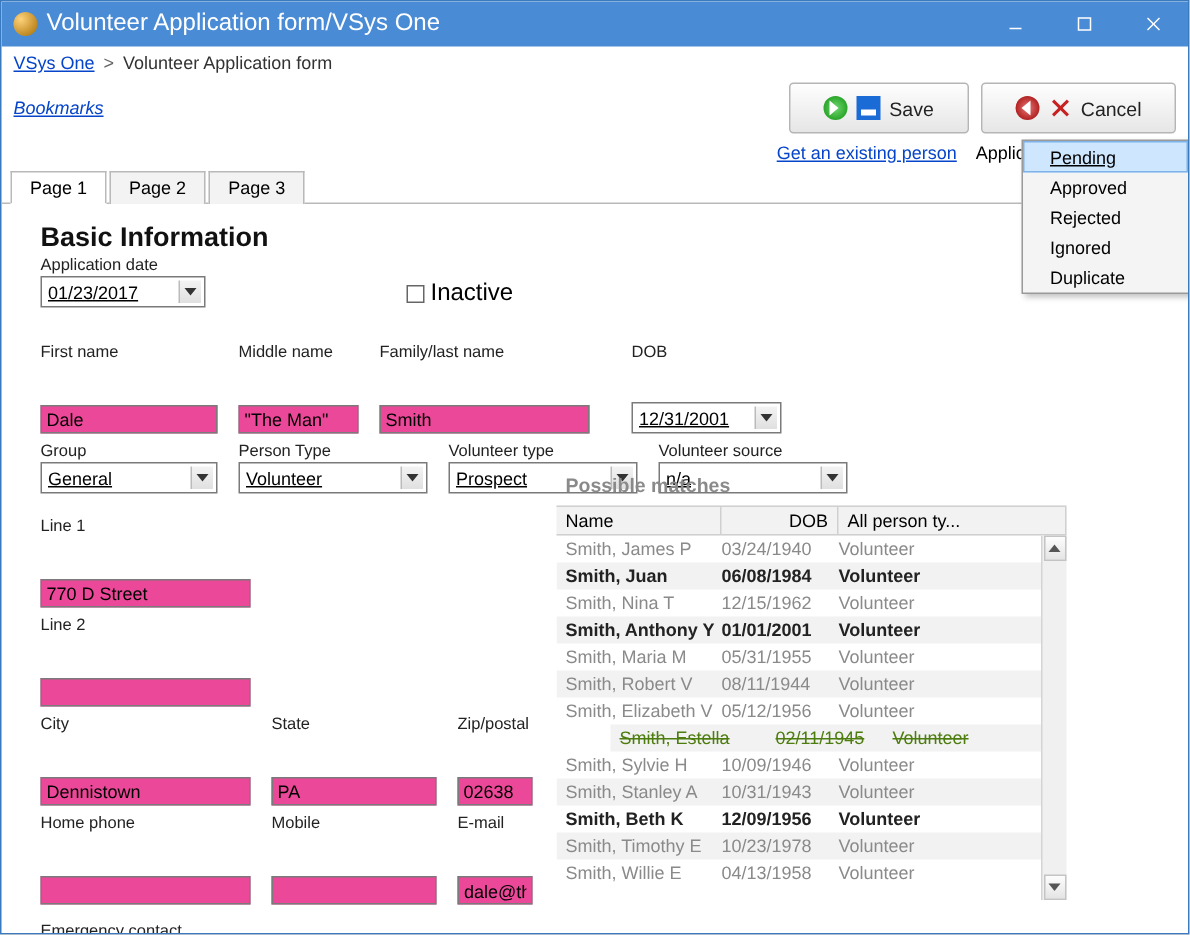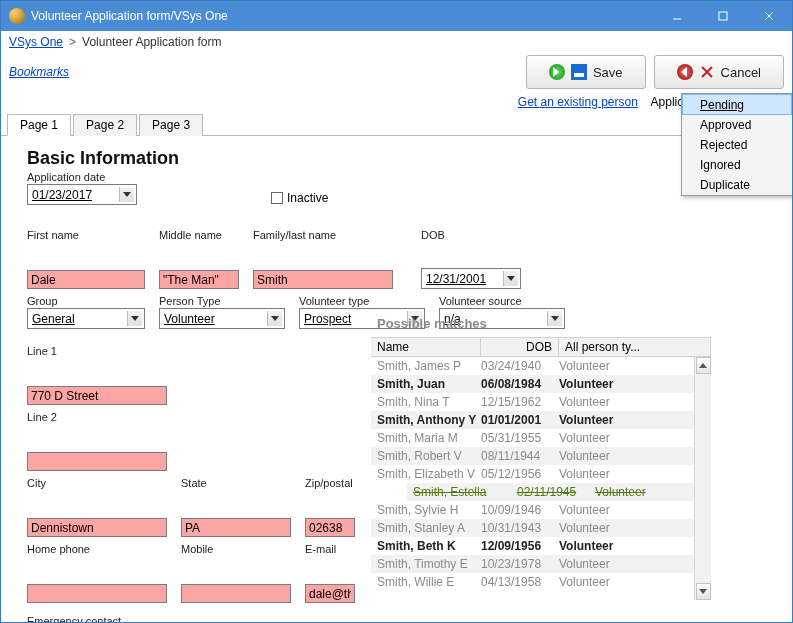--- a/index.html
+++ b/index.html
@@ -1,20 +1,20 @@
 <!DOCTYPE html>
 <html><head>
 <meta charset="utf-8">
 <style>
   * { box-sizing: border-box; }
   body { margin:0; font-family: "Segoe UI", Tahoma, sans-serif; font-size:12px; background:#888; }
   .window { width:793px; height:623px; border:1px solid #3a7bbf; background:#fff; position:relative; overflow:hidden; }
   .titlebar { height:30px; background:#4a8bd6; color:#fff; display:flex; align-items:center; padding:0 0 0 8px; }
   .titlebar .orb { width:16px;height:16px; border-radius:50%; background:radial-gradient(circle at 30% 30%, #ffd27a, #a66c00); margin-right:6px; }
-  .titlebar .title { flex:1; font-size:12px; }
+  .titlebar .title { flex:1; font-size:16px; }
   .titlebar .tb-btn { width:46px; height:30px; display:flex; align-items:center; justify-content:center; color:#fff; }
   .tb-svg { width:10px; height:10px; stroke:#fff; stroke-width:1; fill:none; }
 
   .crumbbar { height:22px; padding:2px 8px; font-size:12px; color:#333; display:flex; align-items:center; gap:6px; }
   .crumbbar a { color:#0645c9; text-decoration:underline;text-align:center; }
   .crumbbar .sep { color:#666; }
 
   .toolbar { display:flex; align-items:center; padding:2px 8px 6px 8px; }
   .toolbar .left { }
   .toolbar .left a { color:#0645c9; font-style:italic; text-decoration:underline; }
@@ -47,25 +47,25 @@
 
   .tabs { display:flex; border-bottom:1px solid #b9b9b9; padding-left:6px; }
   .tab { padding:3px 12px 3px 12px; border:1px solid #b9b9b9; border-bottom:none; background:#f3f3f3; margin-right:2px; font-size:12px; position:relative; top:1px; }
   .tab.active { background:#fff; border-bottom:1px solid #fff; }
 
   .form-area { padding:8px 16px 8px 26px; position:relative; height:calc(100% - 30px - 22px - 34px - 22px - 24px); }
   h2.section { font-size:18px; font-weight:bold; margin:4px 0 2px 0; color:#111;}
   .field-label-sm { font-size:11px; color:#222; margin-bottom:1px; display:block;}
   .row { display:flex; gap:14px; margin-bottom:6px; flex-wrap:wrap;}
   .col { display:flex; flex-direction:column;justify-content:space-between; }
-  .txt { border:1px solid #7a7a7a; height:19px; padding:1px 3px; font-size:12px; background:#fca5a5;margin-top:28px; }
+  .txt { border:1px solid #7a7a7a; height:19px; padding:1px 3px; font-size:12px; background:#ec4899;margin-top:28px; }
   .sel { border:1px solid #7a7a7a; height:21px; font-size:12px; background:#fff; display:flex; align-items:center; padding:0 2px 0 4px;text-decoration:underline; }
   .sel .dd { margin-left:auto; width:15px; height:15px; display:flex; align-items:center; justify-content:center; border-left:1px solid #bbb; background:linear-gradient(#f3f3f3,#e0e0e0);}
   .sel .dd::after { content:""; width:0;height:0;border-left:4px solid transparent;border-right:4px solid transparent;border-top:5px solid #333;}
-  .chk { display:flex; align-items:center; gap:4px; font-size:12px; }
+  .chk { display:flex; align-items:center; gap:4px; font-size:16px; }
   .chk .box { width:12px;height:12px;border:1px solid #666;background:#fff; }
 
   .matches { position:absolute; left:370px; top:178px; width:340px; height:286px; display:flex; flex-direction:column;}
   .m-title { color:#8a8a8a; font-size:13px; padding:2px 6px 6px 6px; font-weight:600;}
   .m-head { display:flex; background:#f2f2f2; border-top:1px solid #d0d0d0; border-bottom:1px solid #d0d0d0; font-size:12px; }
   .m-head .hc { padding:2px 6px; border-right:1px solid #d0d0d0; }
   .hc1{ width:110px;} .hc2{ width:78px; text-align:right; padding-right:10px;} .hc3{ flex:1; }
   .m-body-wrap { position:relative; flex:1; display:flex; }
   .m-body { flex:1; overflow:hidden; }
   .m-row { display:flex; font-size:12px; height:18px; align-items:center; color:#8a8a8a; }

